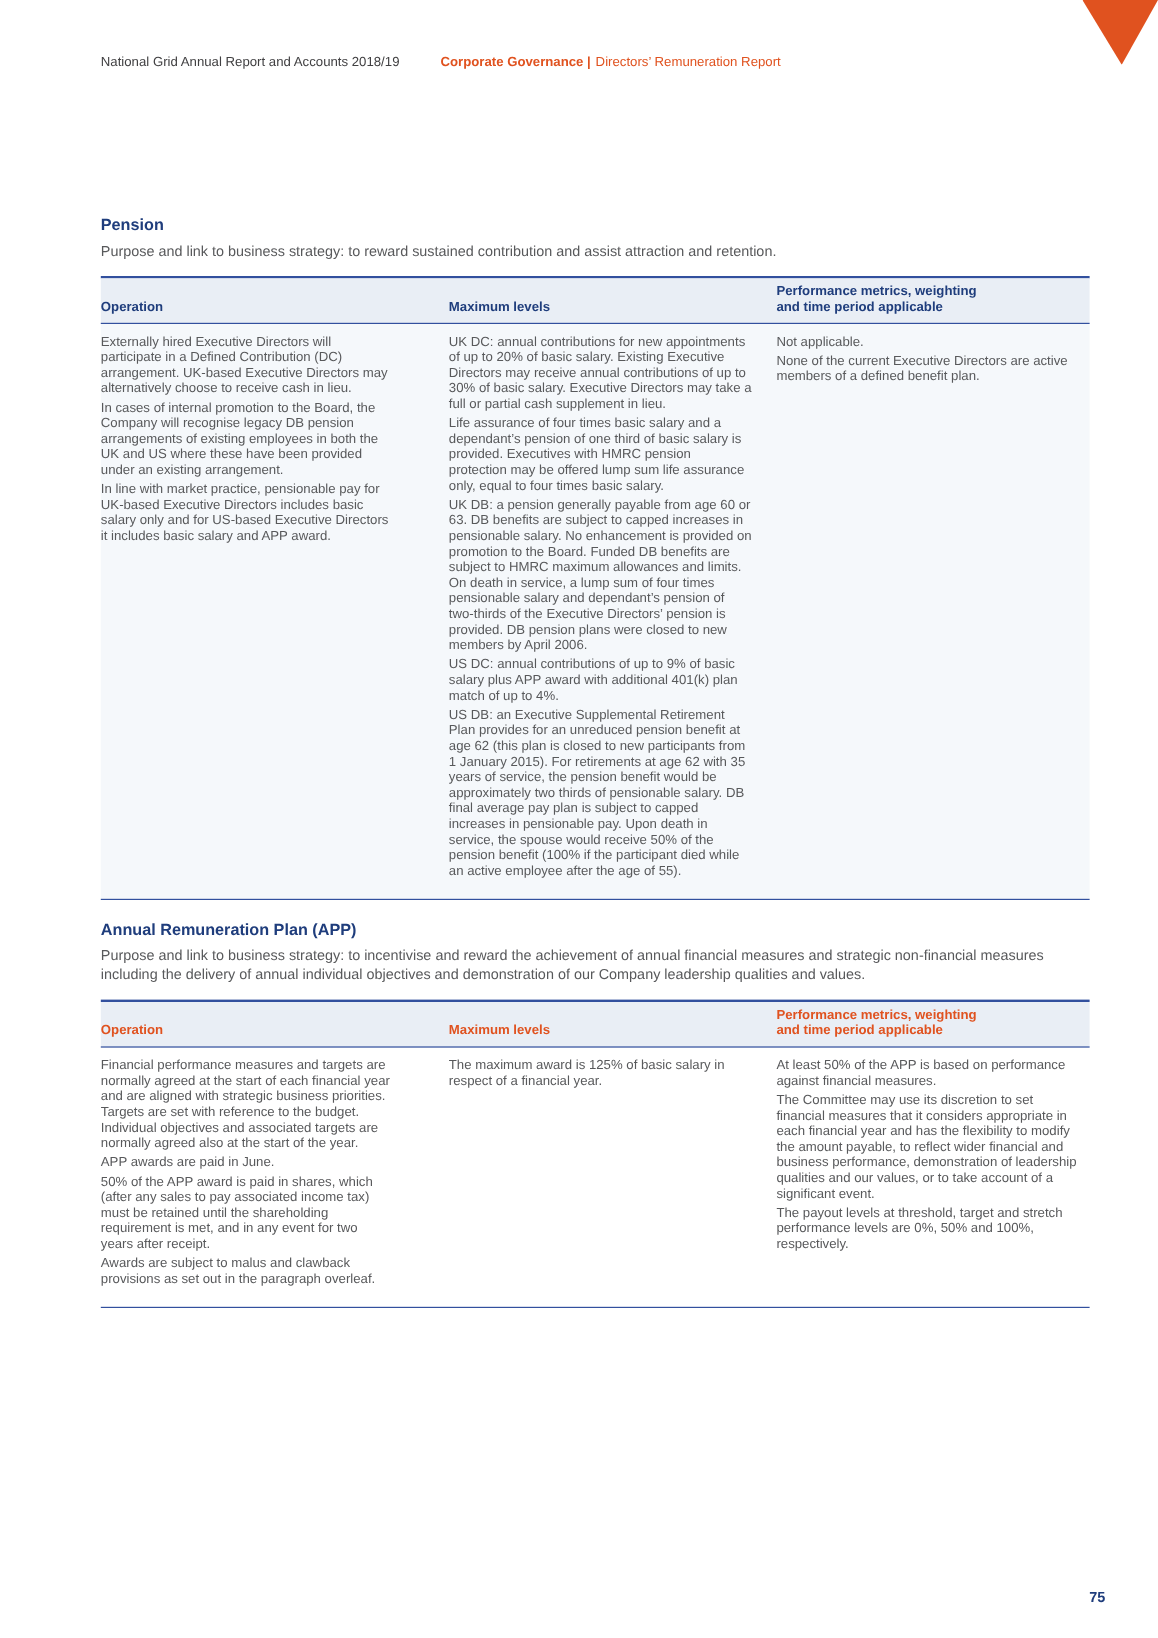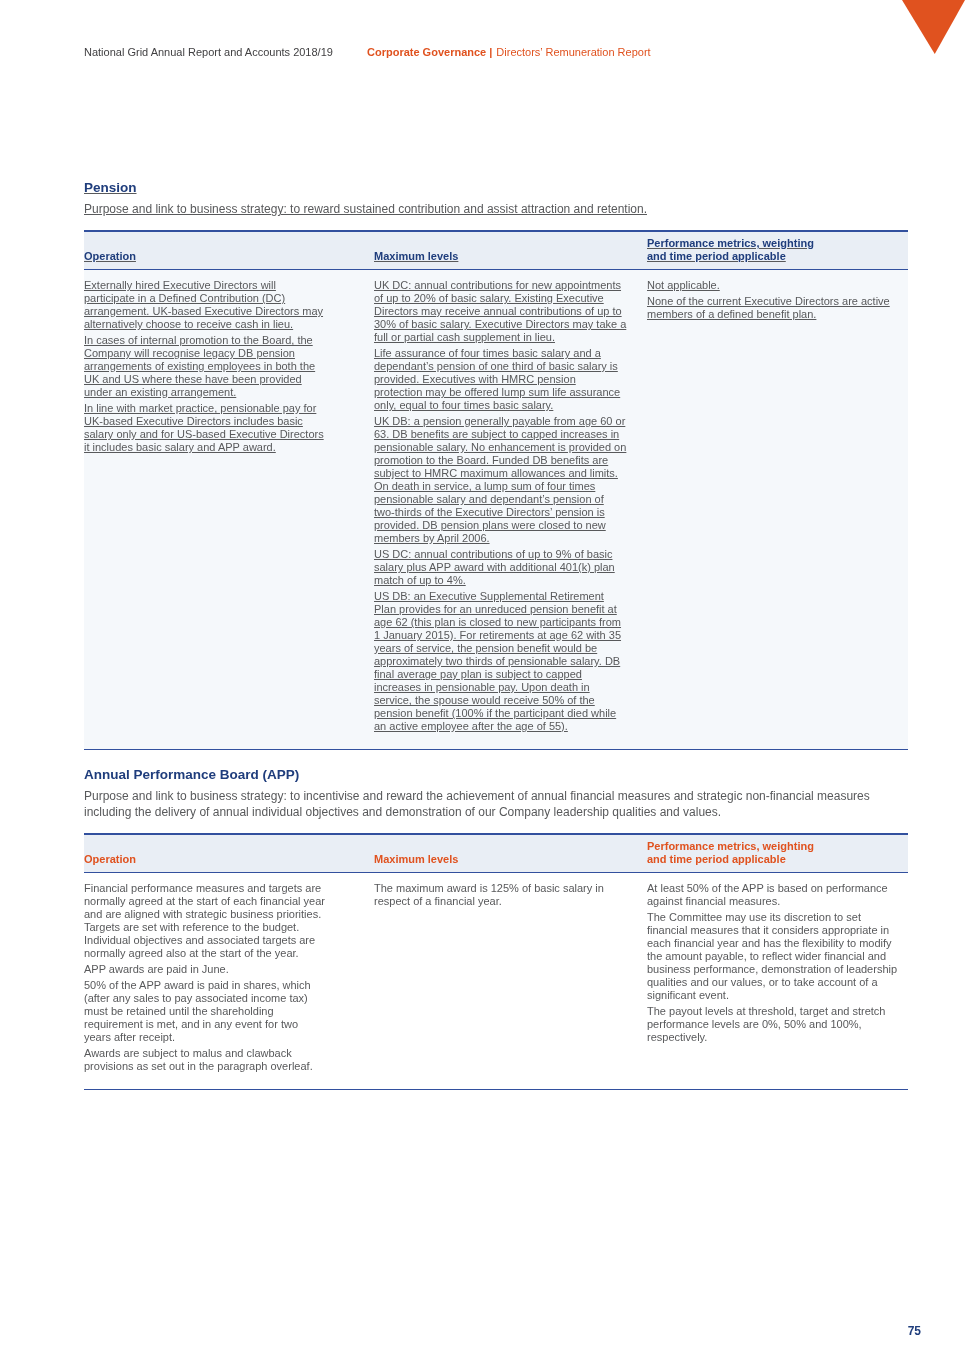--- a/index.html
+++ b/index.html
@@ -22,21 +22,21 @@
     background:var(--accent-orange);
     clip-path:polygon(0 0,100% 0,52% 100%);
   }
   .page{padding:46px 57px 0 84px;}
   .doc-header{display:flex;align-items:flex-end;font-size:11px;line-height:13px;}
   .doc-header .hdr-left{flex:0 0 283px;width:283px;color:#414042;}
   .hdr-section{color:var(--accent-orange);font-weight:bold;}
   .hdr-sub{color:var(--accent-orange);margin-left:4px;}
   .section-title{font-size:13.5px;line-height:16px;font-weight:bold;color:var(--heading-blue);margin-bottom:5px;}
   .purpose{font-size:12px;line-height:16px;margin-bottom:13px;}
-  .section-pension{margin-top:121px;text-decoration:underline;}
+  .section-pension{margin-top:121px;}
   .section-app{margin-top:17px;}
   .policy-table{border-top:2px solid var(--rule-blue);}
   .thead{
     display:grid;grid-template-columns:290px 273px 261px;align-items:end;
     background:var(--head-bg);border-bottom:1px solid var(--rule-blue);
     padding:5px 0 6px;
   }
   .th{font-size:11px;line-height:13px;font-weight:bold;white-space:pre-line;}
   .table-blue .th{color:var(--heading-blue);}
   .table-orange .th{color:var(--accent-orange);}
@@ -95,21 +95,21 @@
           </div>
         <div class="td col3">
             <p>Not applicable.</p>
             <p>None of the current Executive Directors are active members of a defined benefit plan.</p>
           </div>
       </div>
     </div>
   </section>
 
   <section class="section-app">
-    <h2 class="section-title">Annual Performance Board (APP)</h2>
+    <h2 class="section-title">Annual Remuneration Plan (APP)</h2>
     <p class="purpose">Purpose and link to business strategy: to incentivise and reward the achievement of annual financial measures and strategic non-financial measures including the delivery of annual individual objectives and demonstration of our Company leadership qualities and values.</p>
 
     <div class="policy-table table-orange">
       <div class="thead">
         <div class="th col1">Operation</div>
         <div class="th col2">Maximum levels</div>
         <div class="th col3">Performance metrics, weighting
 and time period applicable</div>
       </div>
       <div class="tbody">

